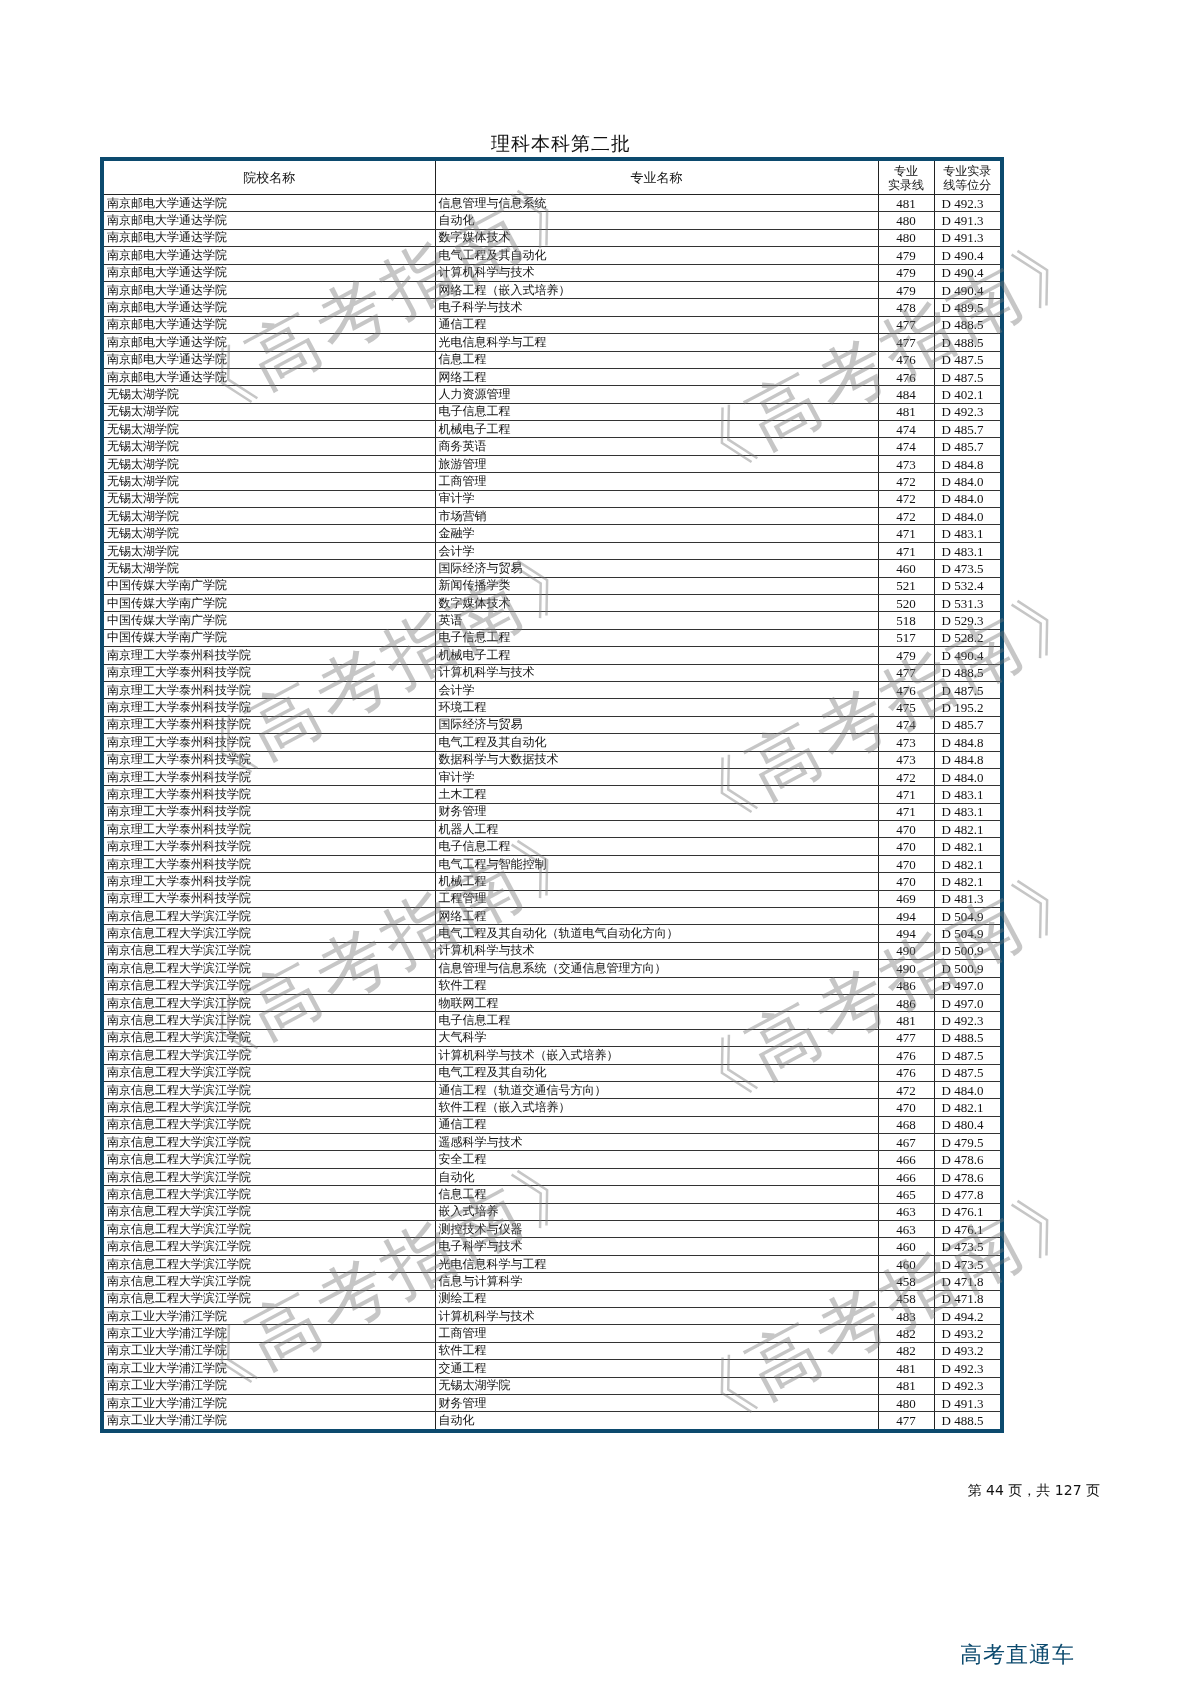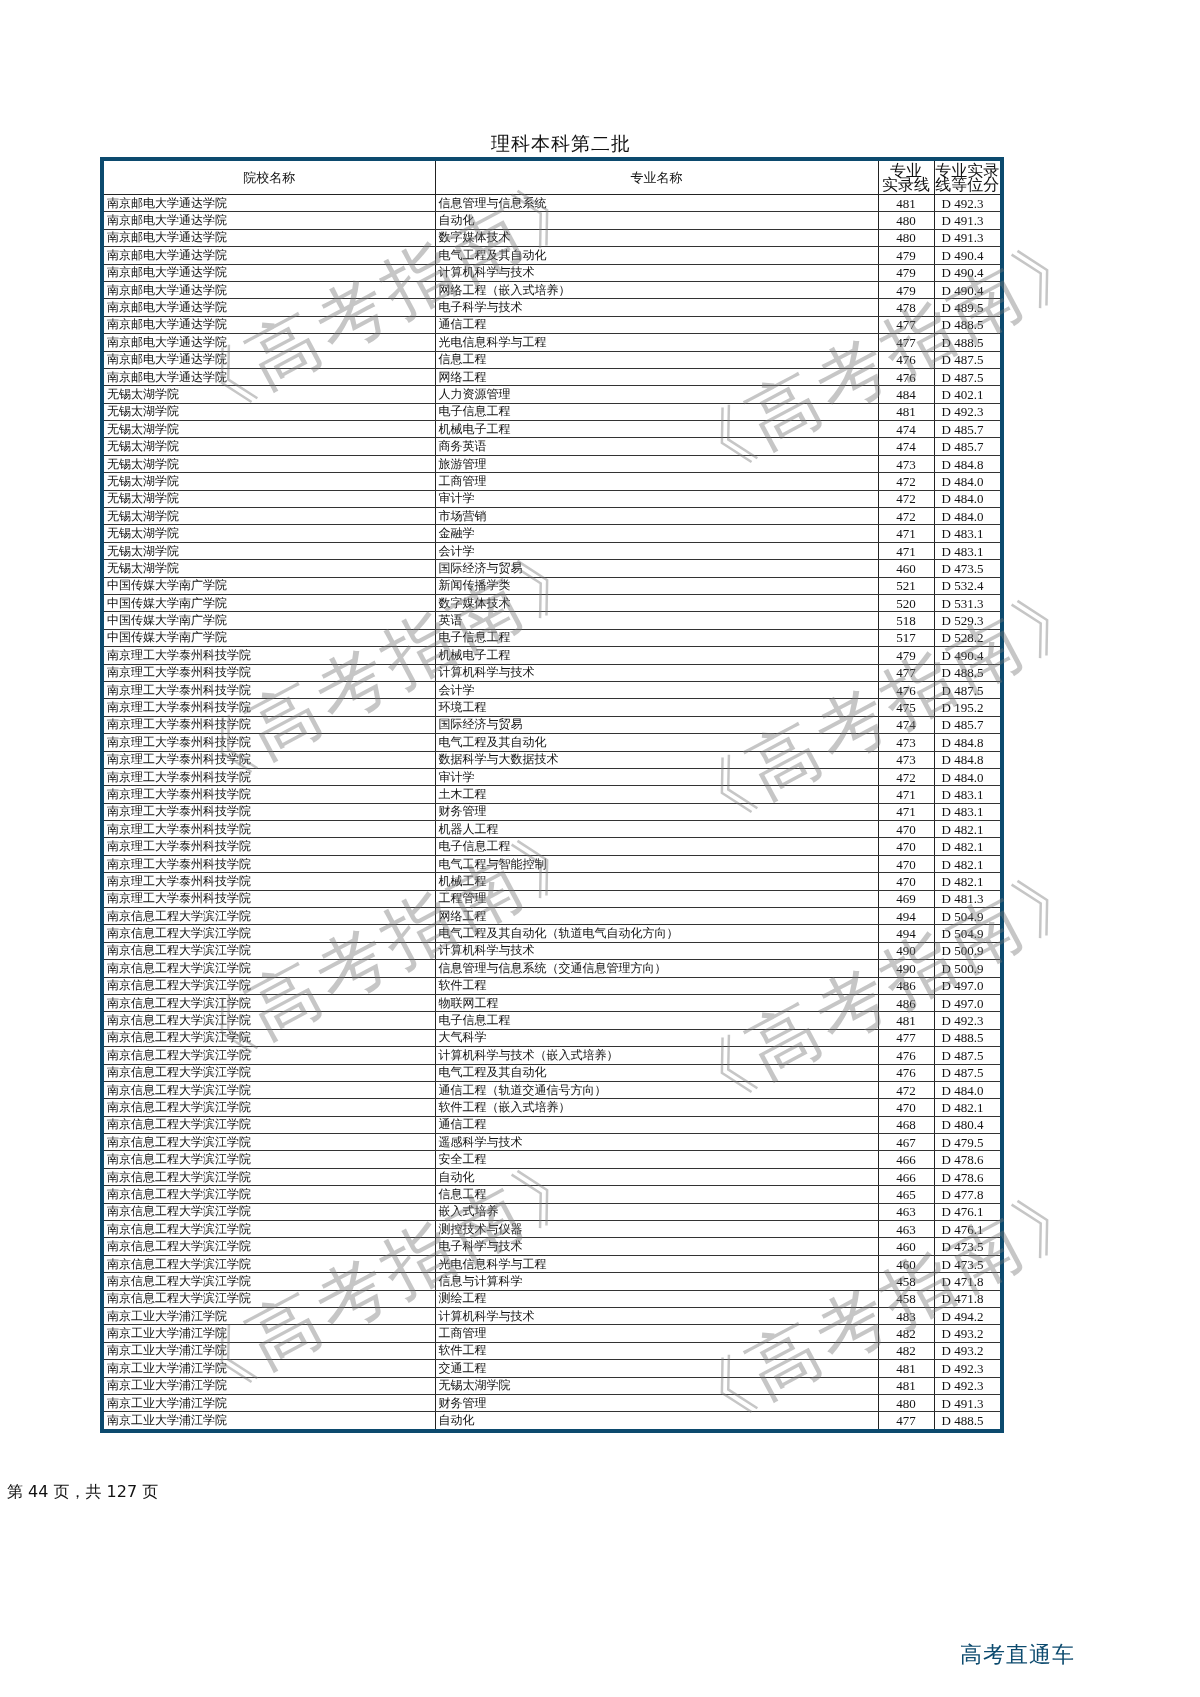--- a/index.html
+++ b/index.html
@@ -42,21 +42,21 @@
     table.data-table th {
       height: 33px;
       font-weight: normal;
       font-size: 13px;
       border: 1px solid #222;
       padding: 0;
       line-height: 15px;
       font-family: "DejaVu Sans", sans-serif;
     }
     table.data-table th.small {
-      font-size: 16px;
+      font-size: 12px;
       line-height: 14px;
     }
     table.data-table td {
       height: 16.4px;
       font-size: 12.5px;
       line-height: 15px;
       border-left: 1px solid #222;
       border-right: 1px solid #222;
       border-top: 1px solid #333;
       border-bottom: 1px solid #333;
@@ -87,24 +87,24 @@
       font-size: 70px;
       font-family: "DejaVu Sans", sans-serif;
       transform: rotate(-28deg);
       white-space: nowrap;
       pointer-events: none;
       letter-spacing: 6px;
     }
     .footer-page {
       position: absolute;
       top: 1482px;
-      left: 7px;
+      left: 0;
       width: 1100px;
-      text-align: left;
-      font-size: 16px;
+      text-align: right;
+      font-size: 14px;
       font-family: "DejaVu Sans", sans-serif;
     }
     .brand {
       position: absolute;
       top: 1640px;
       left: 960px;
       font-size: 22px;
       color: #0c4a6e;
       font-family: "DejaVu Sans", sans-serif;
       letter-spacing: 1px;

